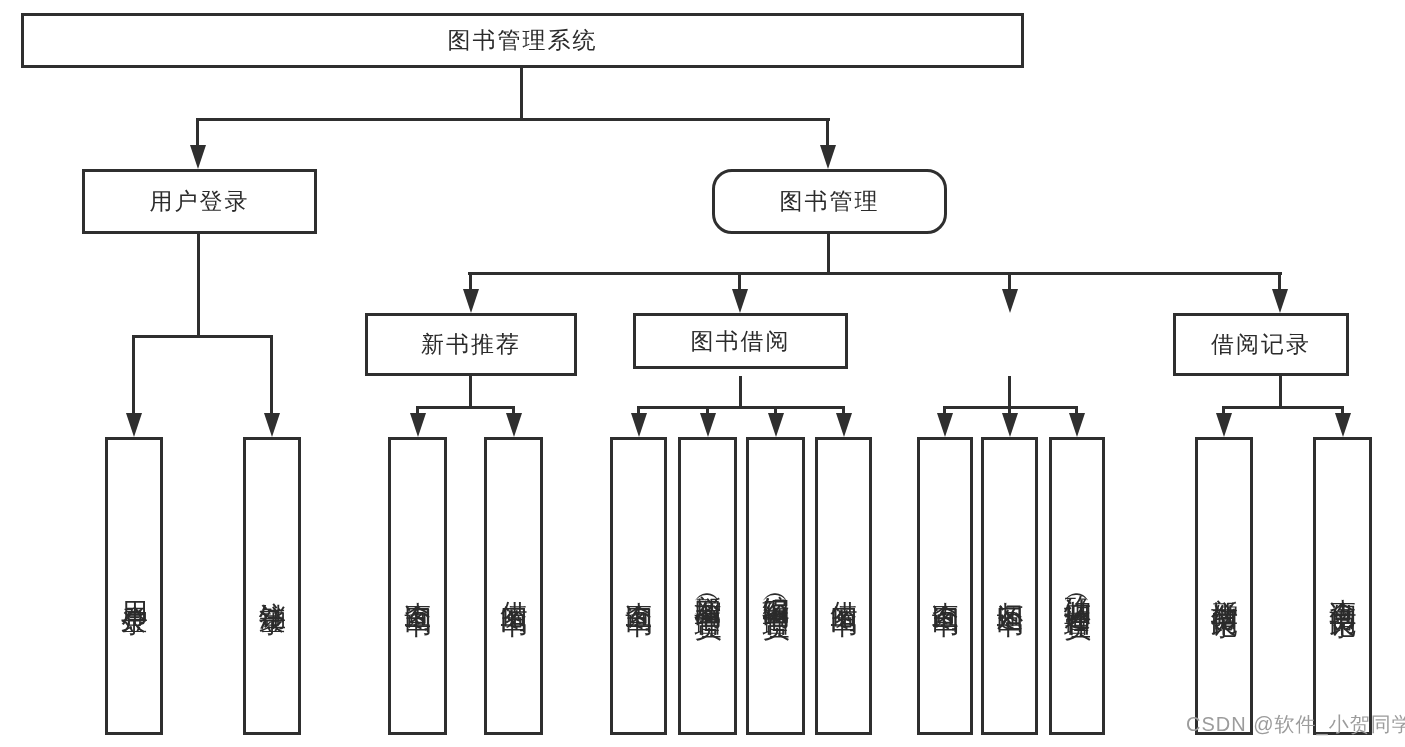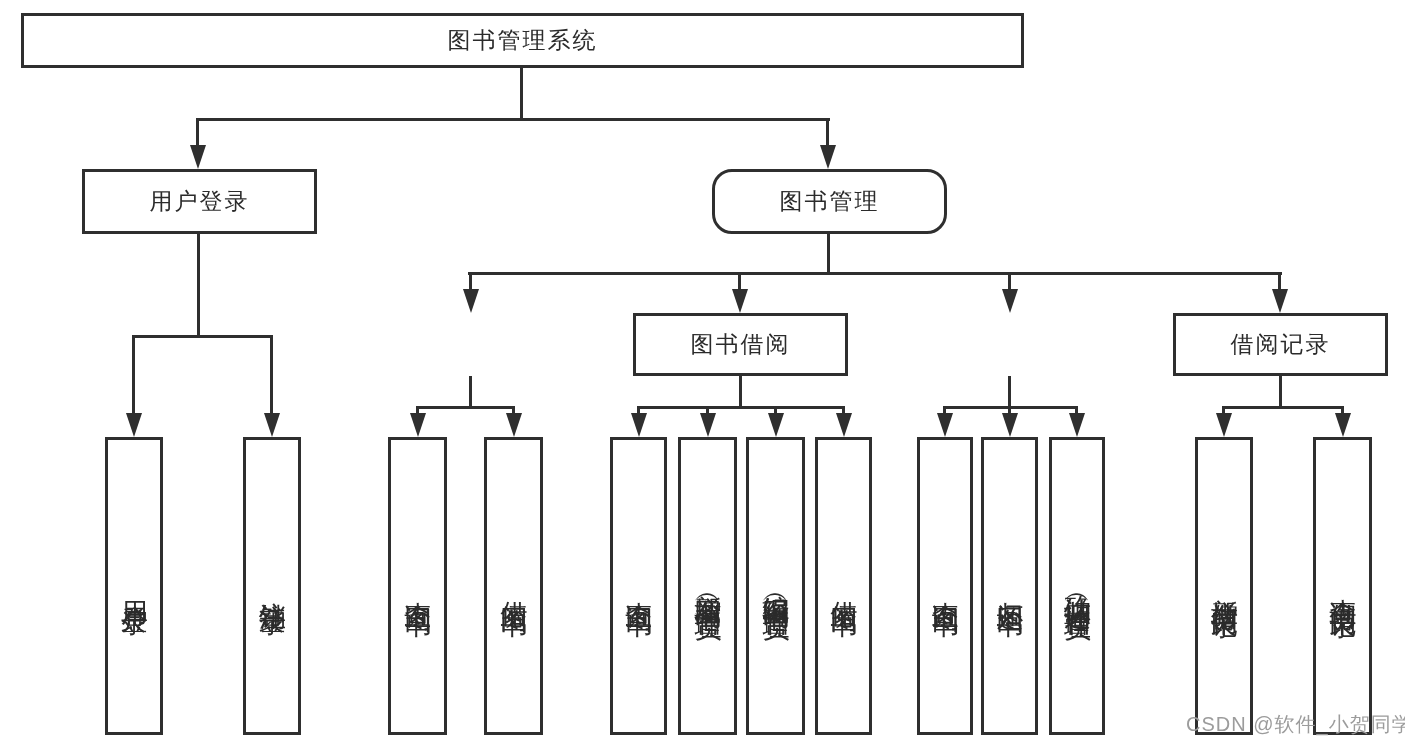--- a/index.html
+++ b/index.html
@@ -93,25 +93,26 @@
   <div class="arrow" style="left:1216px;top:413px;"></div>
   <div class="vline" style="left:1341px;top:406px;height:25px;"></div>
   <div class="arrow" style="left:1335px;top:413px;"></div>
 
   <div class="box hbox" style="left:21px;top:13px;width:1003px;height:55px;">图书管理系统</div>
 
   <div class="box hbox" style="left:82px;top:169px;width:235px;height:65px;">用户登录</div>
 
   <div class="box hbox" style="left:712px;top:169px;width:235px;height:65px;border-radius:20px;">图书管理</div>
 
+  <div class="box hbox" style="left:365px;top:313px;width:212px;height:63px;">新书推荐</div>
 
-  <div class="box hbox" style="left:633px;top:313px;width:215px;height:63px;">图书借阅</div>
+  <div class="box hbox" style="left:633px;top:313px;width:215px;height:56px;">图书借阅</div>
 
 
-  <div class="box hbox" style="left:1173px;top:313px;width:215px;height:63px;">借阅记录</div>
+  <div class="box hbox" style="left:1173px;top:313px;width:176px;height:63px;">借阅记录</div>
 
   <div class="box leaf" style="left:105px;top:437px;width:58px;height:298px;">用户登录</div>
 
   <div class="box leaf" style="left:243px;top:437px;width:58px;height:298px;">注销登录</div>
 
   <div class="box leaf" style="left:388px;top:437px;width:59px;height:298px;">查询图书</div>
 
   <div class="box leaf" style="left:484px;top:437px;width:59px;height:298px;">借阅图书</div>
 
   <div class="box leaf" style="left:610px;top:437px;width:57px;height:298px;">查询图书</div>

